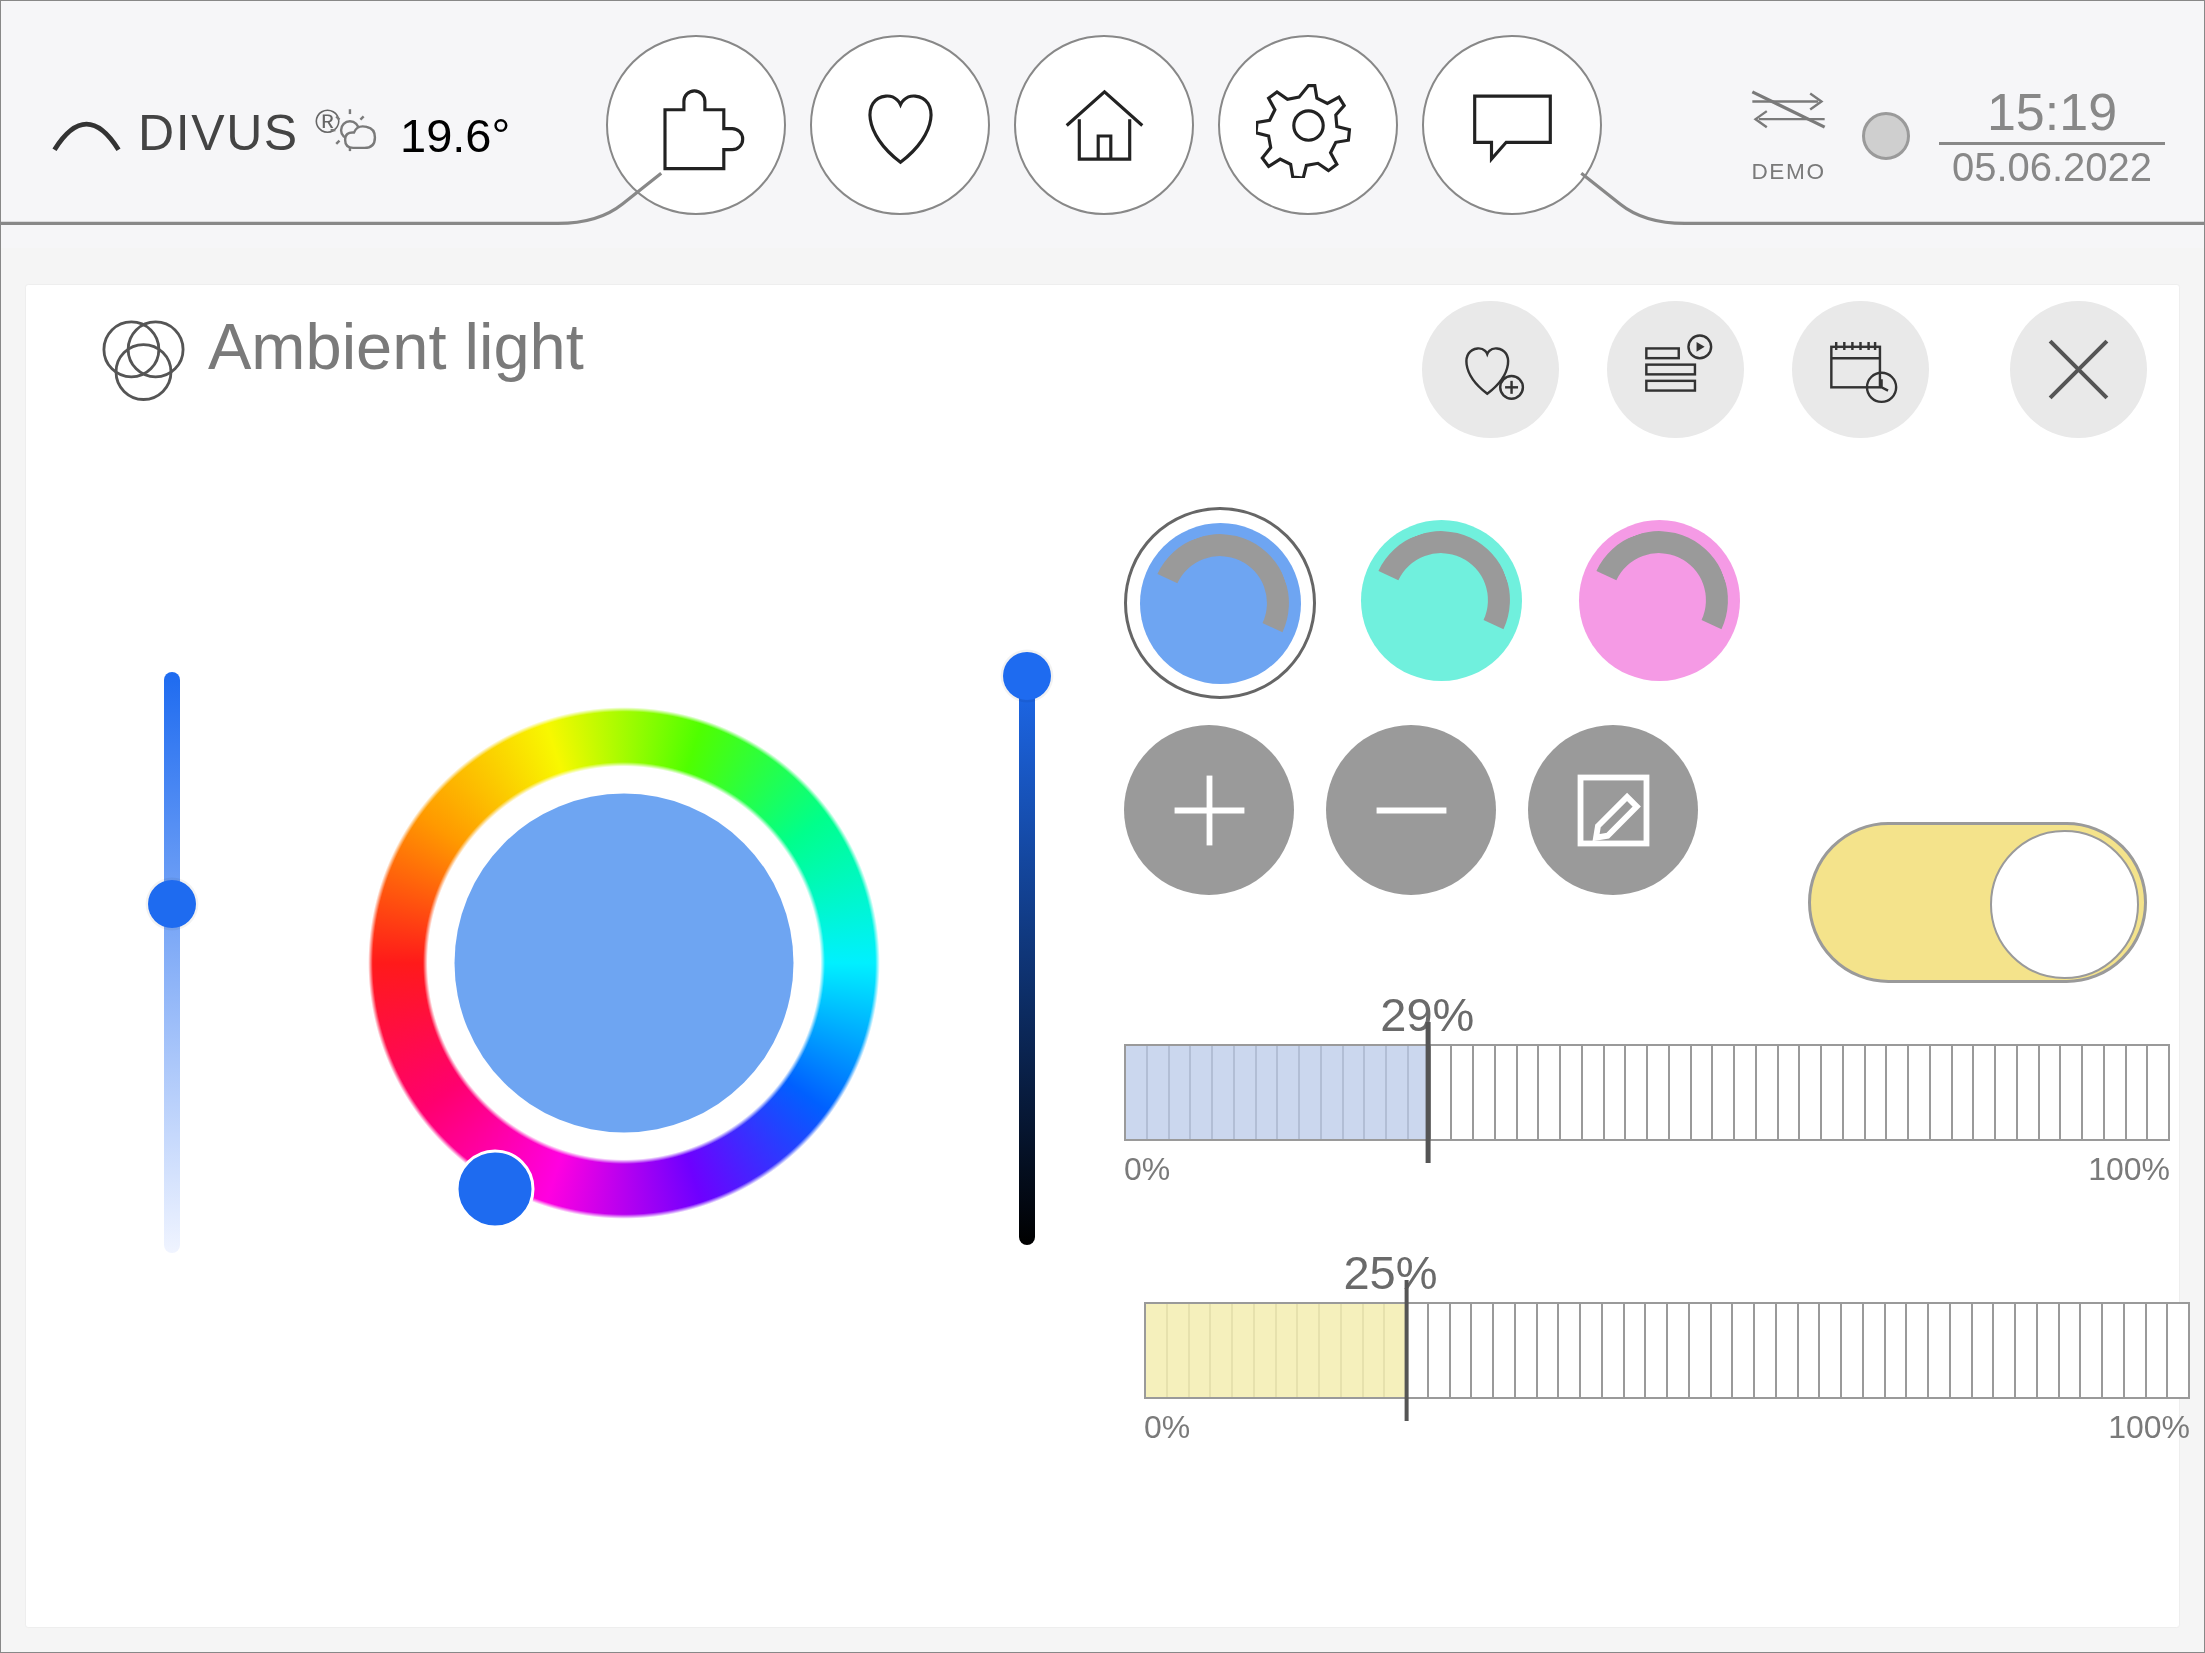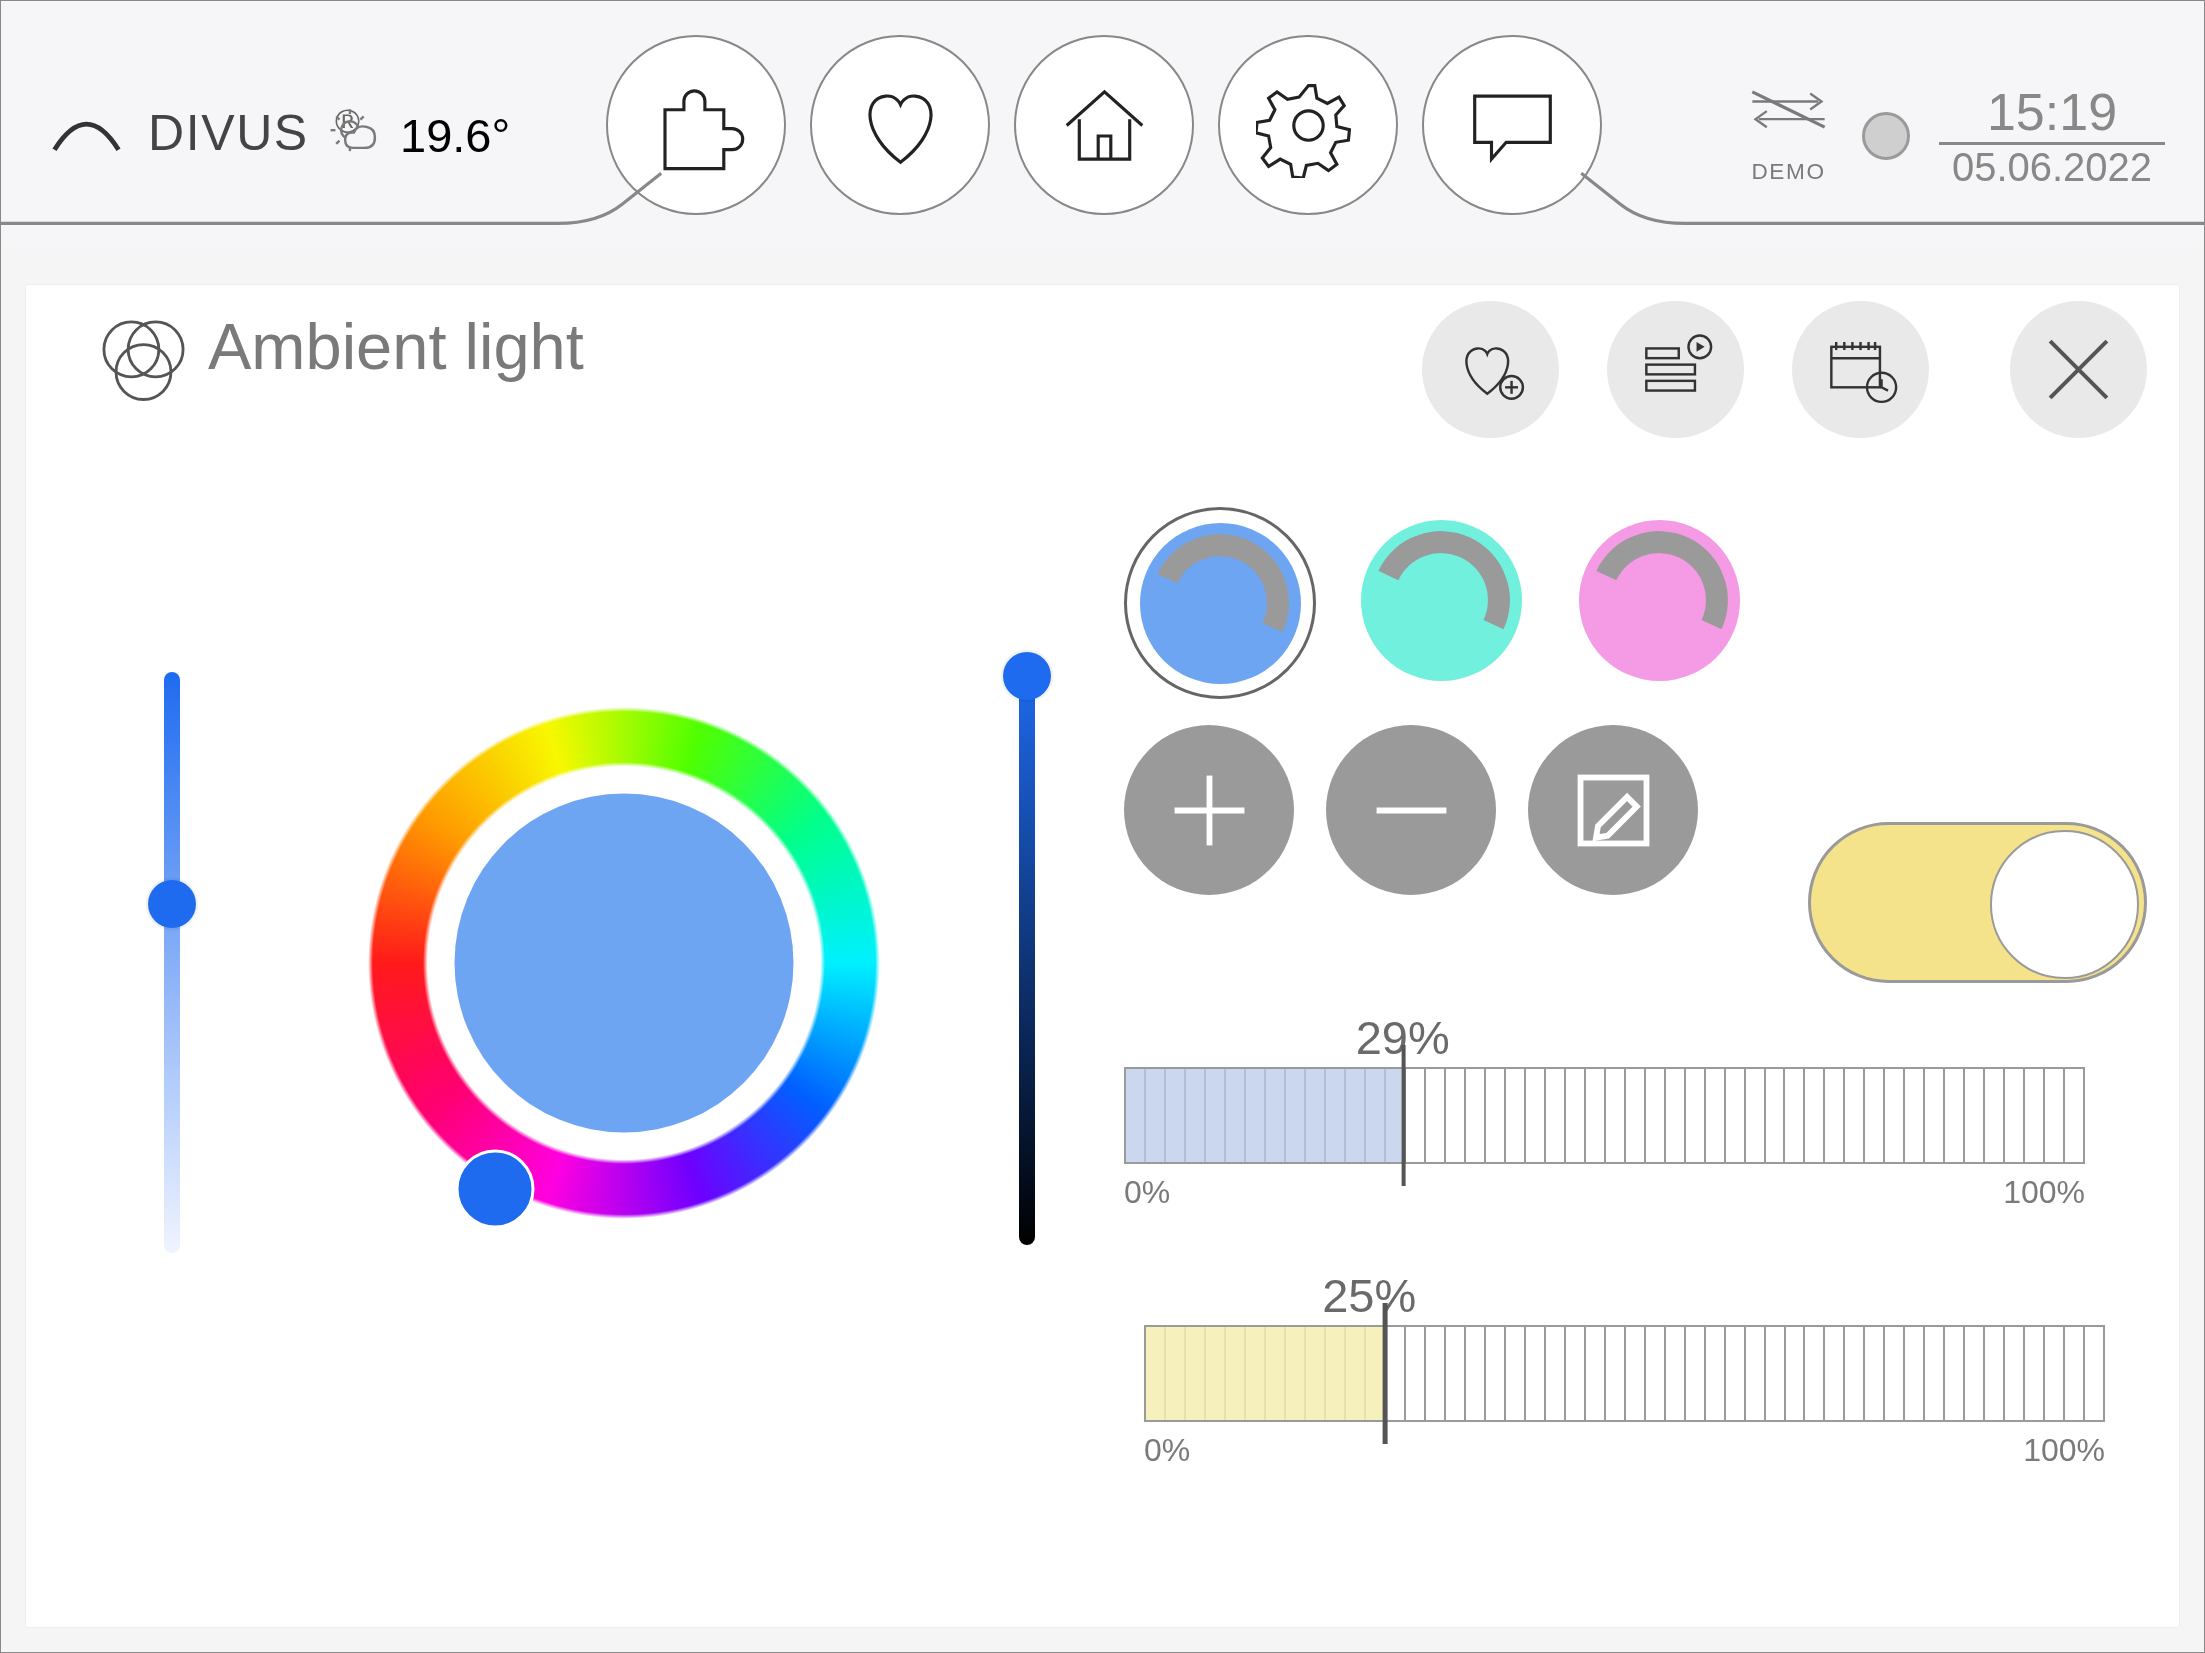--- a/index.html
+++ b/index.html
@@ -1,20 +1,20 @@
 <!DOCTYPE html>
 <html style="font-size:13px"><head>
 <meta charset="utf-8">
 <style>
   html,body{margin:0;padding:0;width:2205px;height:1653px;background:#f5f5f5;font-family:"Segoe UI",Arial,sans-serif;color:#6a6a6a;overflow:hidden;}
   .root{position:relative;width:2205px;height:1653px;border:1.6px solid #888;box-sizing:border-box;}
   
   .header{position:relative;height:247px;box-sizing:border-box;}
   .header-bg{position:absolute;inset:0;background:#f6f6f8;}
-  .brand{position:absolute;left:47px;top:103px;display:flex;align-items:center;gap:23px;}
+  .brand{position:absolute;left:47px;top:103px;display:flex;align-items:center;gap:13px;}
   .brand-arc{width:77px;height:40px;}
   .brand-text{font-size:50px;letter-spacing:1.6px;color:#444;font-weight:300;}
   .brand-dot{font-size:34px;color:#666;position:relative;top:-11.3px;margin-left:3.2px;}
   .weather{position:absolute;left:328px;top:105px;display:flex;align-items:center;gap:13px;}
   .weather svg{width:58px;height:58px;}
   .weather-temp{font-size:47px;color:#000000;font-weight:300;}
   .nav{position:absolute;left:605px;top:34px;display:flex;gap:24px;}
   .nav-btn{width:176px;height:176px;border-radius:50%;background:#fff;border:2.4px solid #888;display:flex;align-items:center;justify-content:center;}
   .nav-btn svg{width:105px;height:105px;stroke:#222;fill:none;stroke-width:3;}
   .status{position:absolute;right:39px;top:81px;display:flex;align-items:center;gap:29px;}
@@ -53,21 +53,21 @@
   .preset{width:186px;height:186px;border-radius:50%;display:flex;align-items:center;justify-content:center;}
   .preset.selected{border:3.2px solid #666;background:#fff;}
   .preset-inner{width:161px;height:161px;border-radius:50%;position:relative;}
   .preset-inner .arc{position:absolute;inset:11.3px;border-radius:50%;border:22.6px solid #9a9a9a;border-bottom-color:transparent;border-left-color:transparent;transform:rotate(-20deg);}
   .ops{position:absolute;top:218px;display:flex;gap:32px;}
   .op-btn{width:170px;height:170px;border-radius:50%;background:#9a9a9a;display:flex;align-items:center;justify-content:center;}
   .op-btn svg{width:97px;height:97px;stroke:#fff;fill:none;stroke-width:6;}
   .toggle{position:absolute;right:0;top:315px;width:339px;height:161px;border-radius:81px;background:#f4e38b;border:3.2px solid #9a9a9a;box-sizing:border-box;}
   .toggle-knob{position:absolute;right:4.8px;top:4.8px;width:145px;height:145px;border-radius:50%;background:#fff;border:2.4px solid #9a9a9a;}
   
-  .bar{position:absolute;left:1098px;width:961px;margin-top:23px;}
+  .bar{position:absolute;left:1098px;width:1046px;}
   .bar1{top:759px;}
   .bar2{top:1017px;padding-left:20px;}
   .bar-val{position:absolute;top:-57px;font-size:47px;color:#6a6a6a;transform:translateX(-50%);}
   .bar-track{position:relative;height:97px;border:2.4px solid #9a9a9a;background:#fff;display:flex;box-sizing:border-box;}
   .bar-tick{flex:1;border-right:2.4px solid #9a9a9a;}
   .bar-tick:last-child{border-right:none;}
   .bar-fill{position:absolute;left:0;top:0;bottom:0;}
   .bar-handle{position:absolute;top:-24px;bottom:-24px;width:4.8px;background:#555;transform:translateX(-50%);}
   .bar-labels{display:flex;justify-content:space-between;margin-top:9.7px;font-size:32px;color:#7a7a7a;}
 </style>

